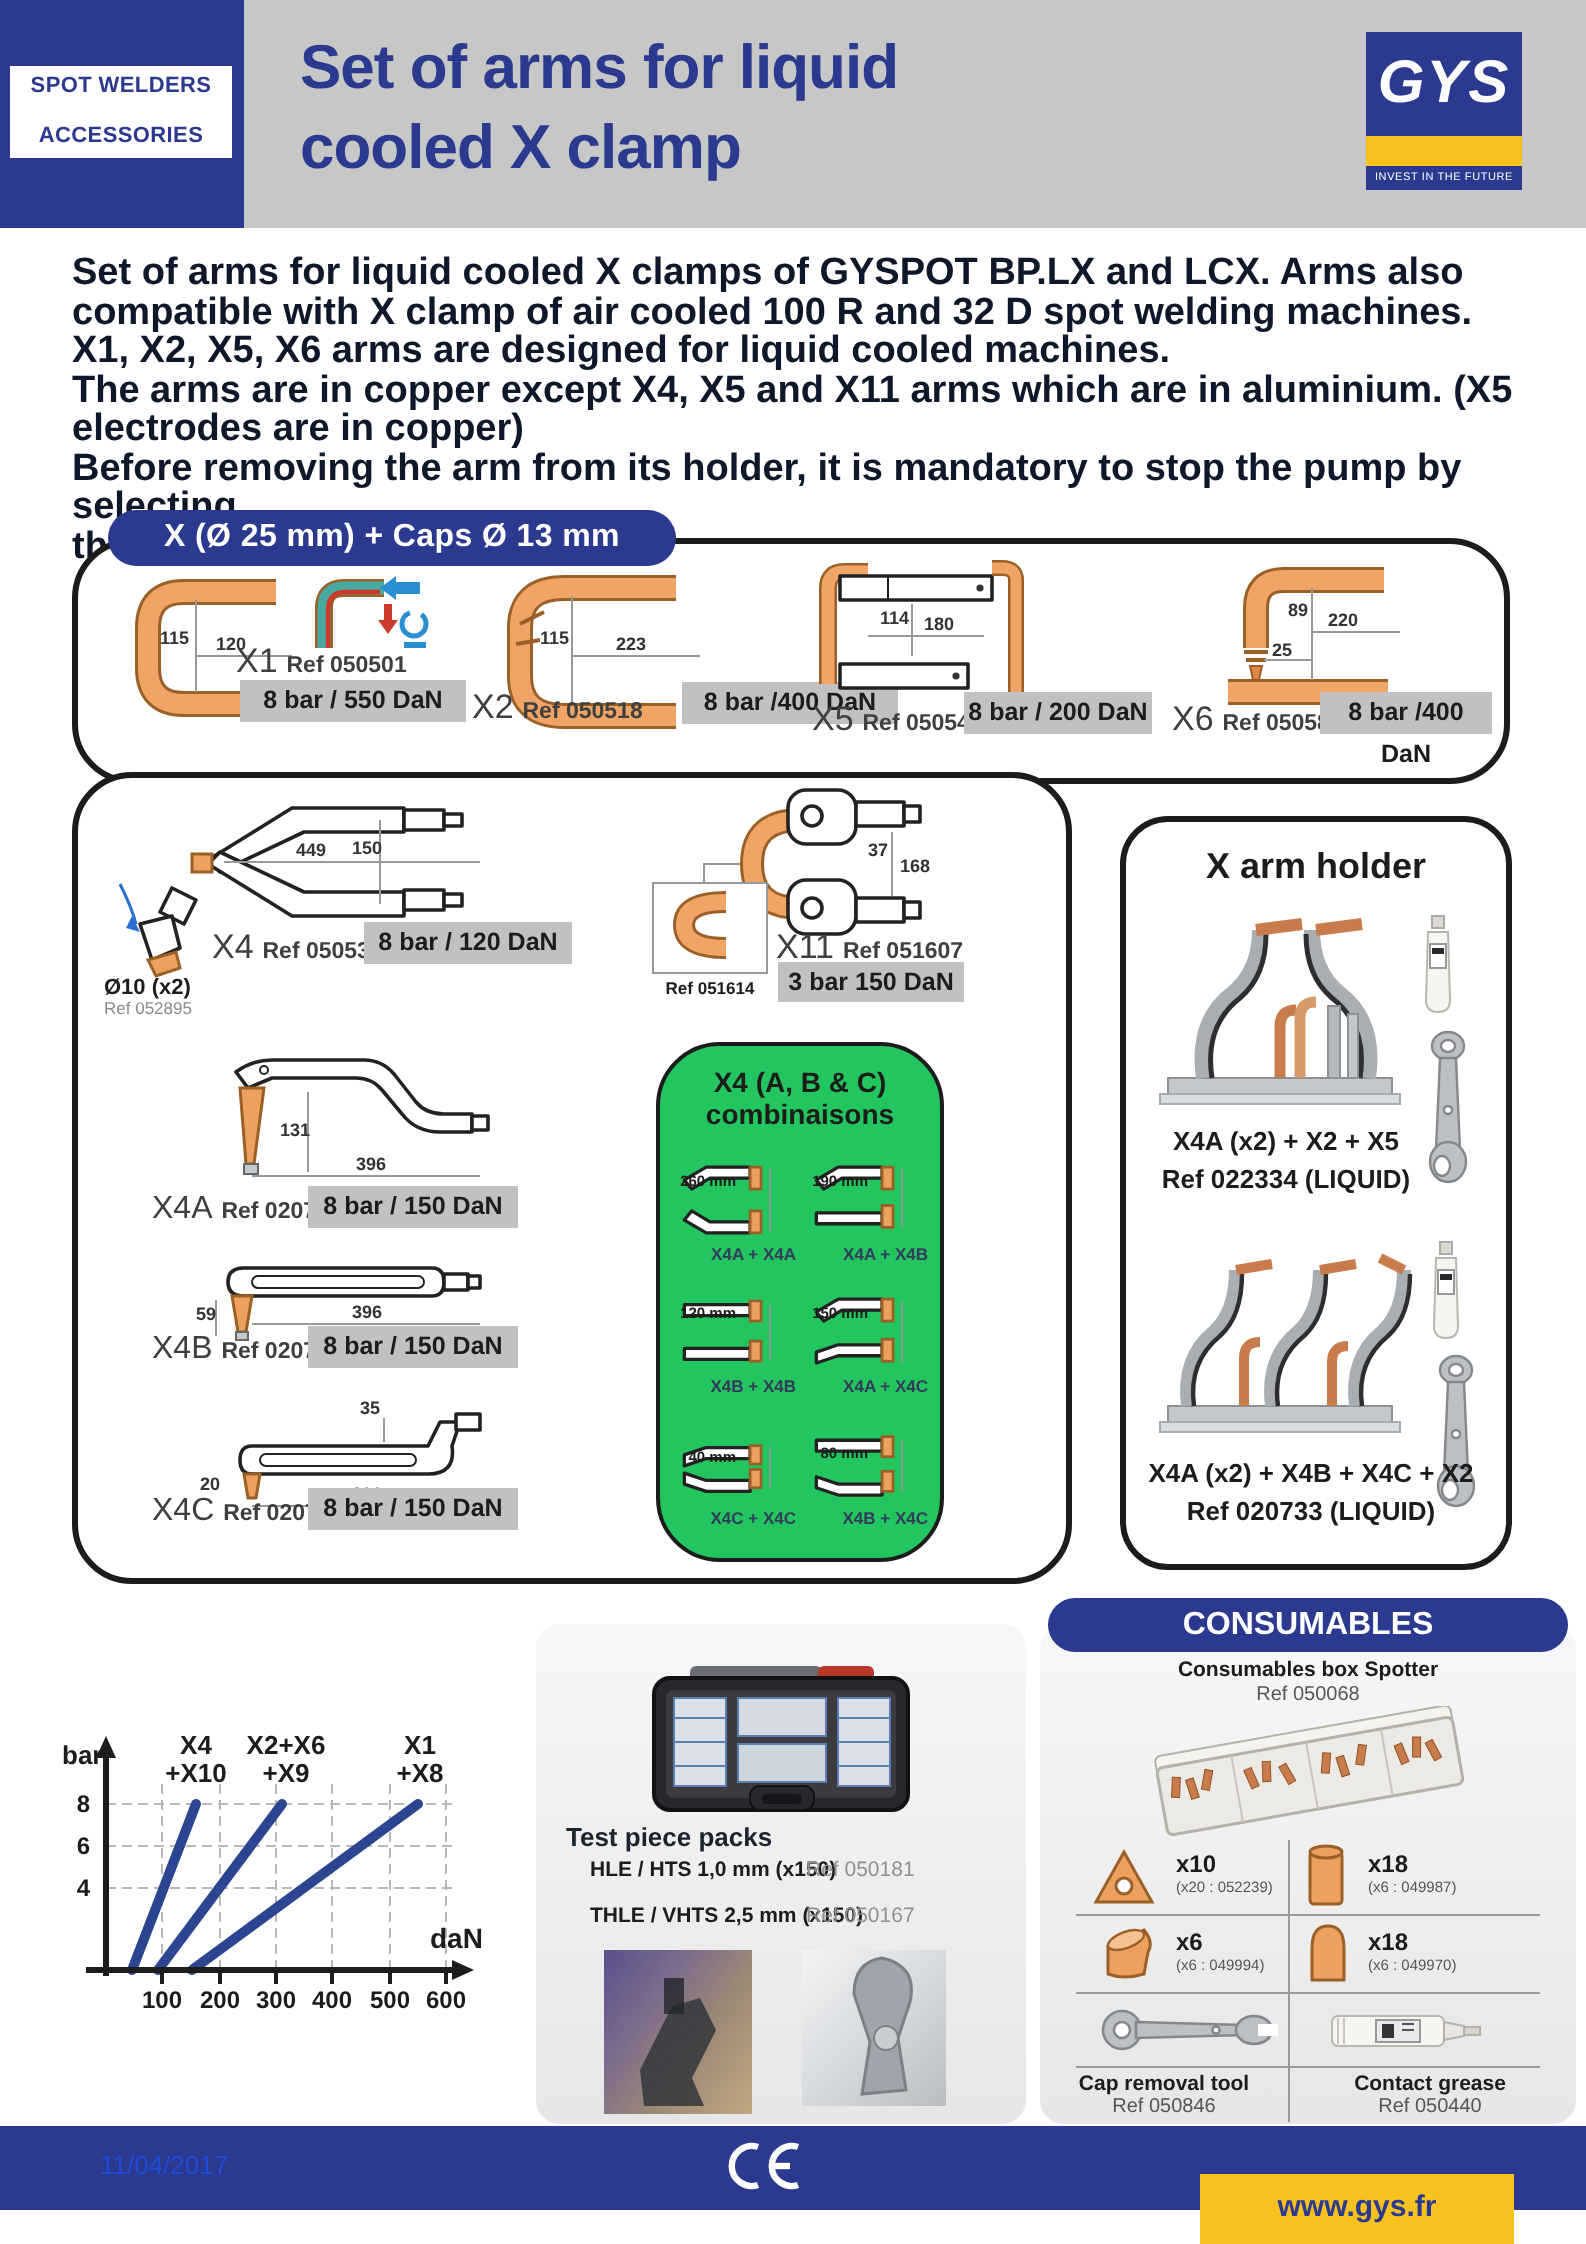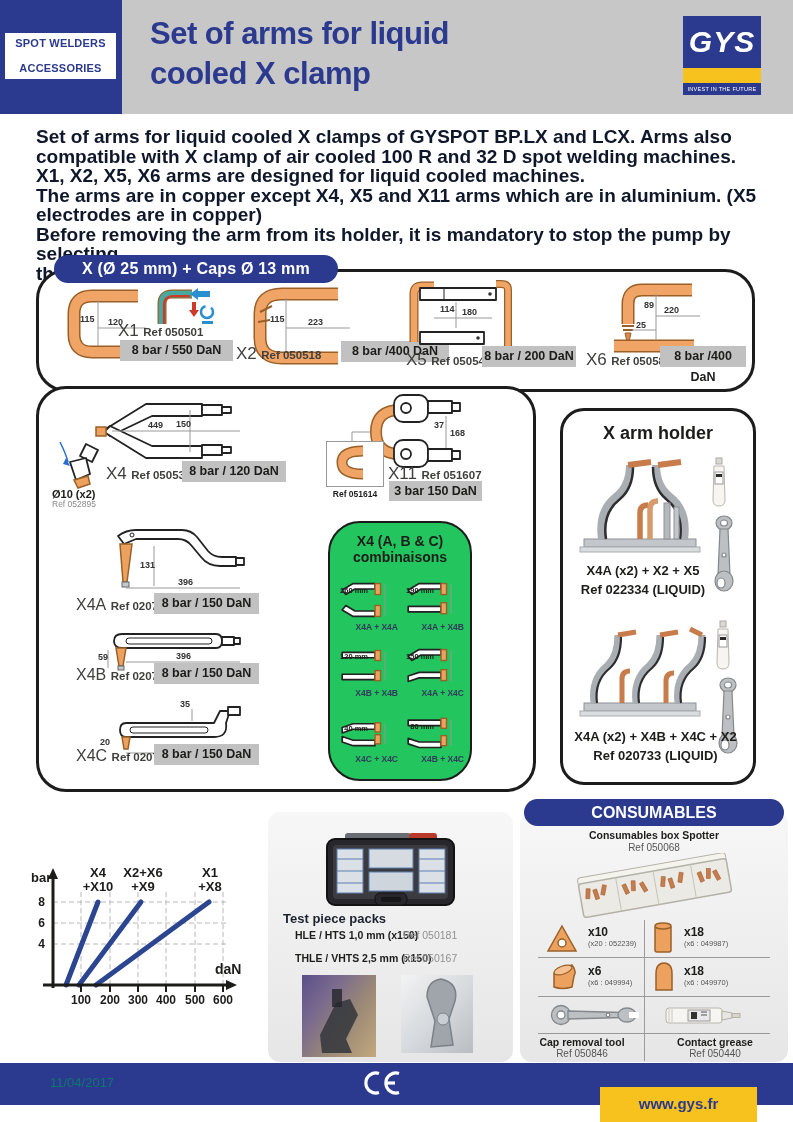--- a/index.html
+++ b/index.html
@@ -54,21 +54,21 @@
   .tkref{font-size:10.5px;color:#909090;}
   .qty{font-size:12px;font-weight:bold;color:#1c1c1b;}
   .pack{font-size:7.5px;color:#555;}
   .ctool{font-size:10.5px;font-weight:bold;color:#1c1c1b;text-align:center;}
   .cref{font-size:10px;color:#555;text-align:center;}
   .gline{background:#9a9a9a;}
   .photo1{background:linear-gradient(125deg,#5b4f8a 0%,#7a6a8e 30%,#9a8876 60%,#c2a87e 100%);}
   .photo2{background:linear-gradient(135deg,#f3f3f3 0%,#d4d8dc 55%,#b9bdc2 100%);}
   
   .footer{left:0;top:1063px;width:793px;height:42px;background:#2b3a8f;}
-  .fdate{left:50px;top:1075px;color:#0f766e;font-size:13px;}
+  .fdate{left:50px;top:1075px;color:#1d4ed8;font-size:13px;}
   .ybox{left:600px;top:1087px;width:157px;height:35px;background:#f7c11e;color:#2b3a8f;
         font-weight:bold;font-size:15px;text-align:center;line-height:33px;}
   .chev{width:0;height:0;border-top:17px solid transparent;border-bottom:17px solid transparent;
         border-right:16px solid #4d4d4d;}
 </style>
 </head>
 <body>
 
 <div id="page">
 

